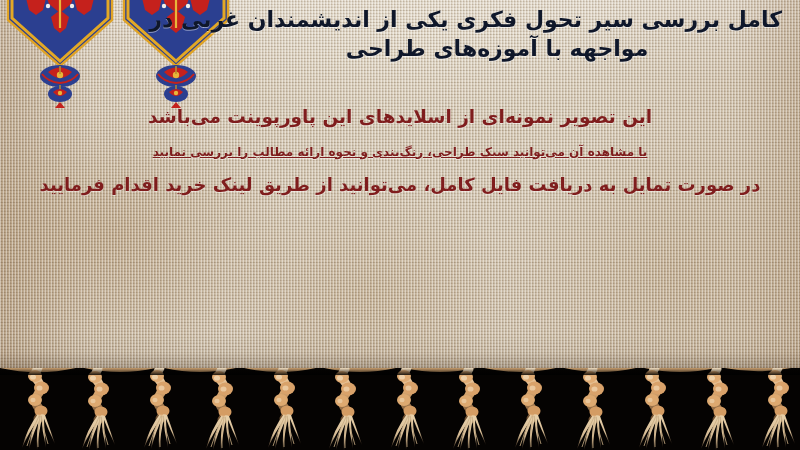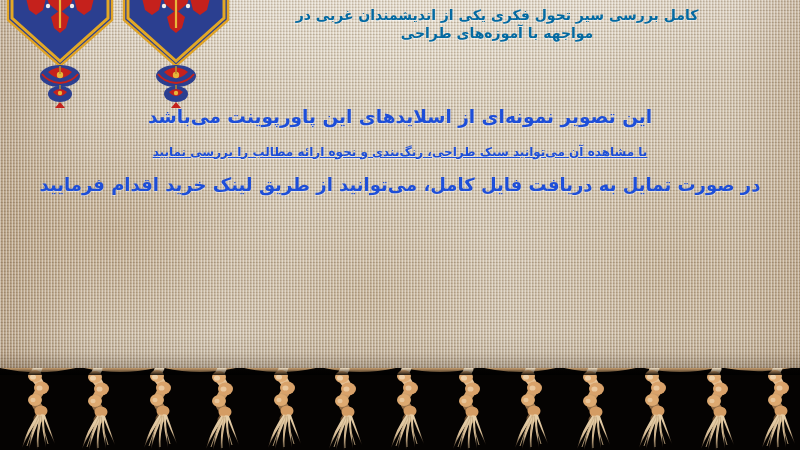--- a/index.html
+++ b/index.html
@@ -120,36 +120,36 @@
     inset: 0;
     pointer-events: none;
   }
   .title-block {
     position: absolute;
     top: 6px;
     right: 18px;
     width: 570px;
     text-align: center;
     line-height: 1.30;
-    color: #0369a1;
-    font-size: 14px;
+    color: #0f172a;
+    font-size: 22px;
     font-weight: 700;
     text-shadow: 0 1px 0 rgba(255,255,255,0.45);
     pointer-events: auto;
     margin-left: 48px;
   }
   .title-line { display: block; white-space: nowrap; }
 
   .body-block {
     position: absolute;
     top: 108px;
     right: 6px;
     left: 6px;
     text-align: center;
-    color: #1d4ed8;
+    color: #7f1d1d;
     font-size: 18px;
     font-weight: 700;
     line-height: 1.0;
     pointer-events: auto;
   }
   .body-line {
     display: block;
     white-space: nowrap;
     margin-bottom: 17px;
     text-shadow: 0 1px 0 rgba(255,255,255,0.42);

